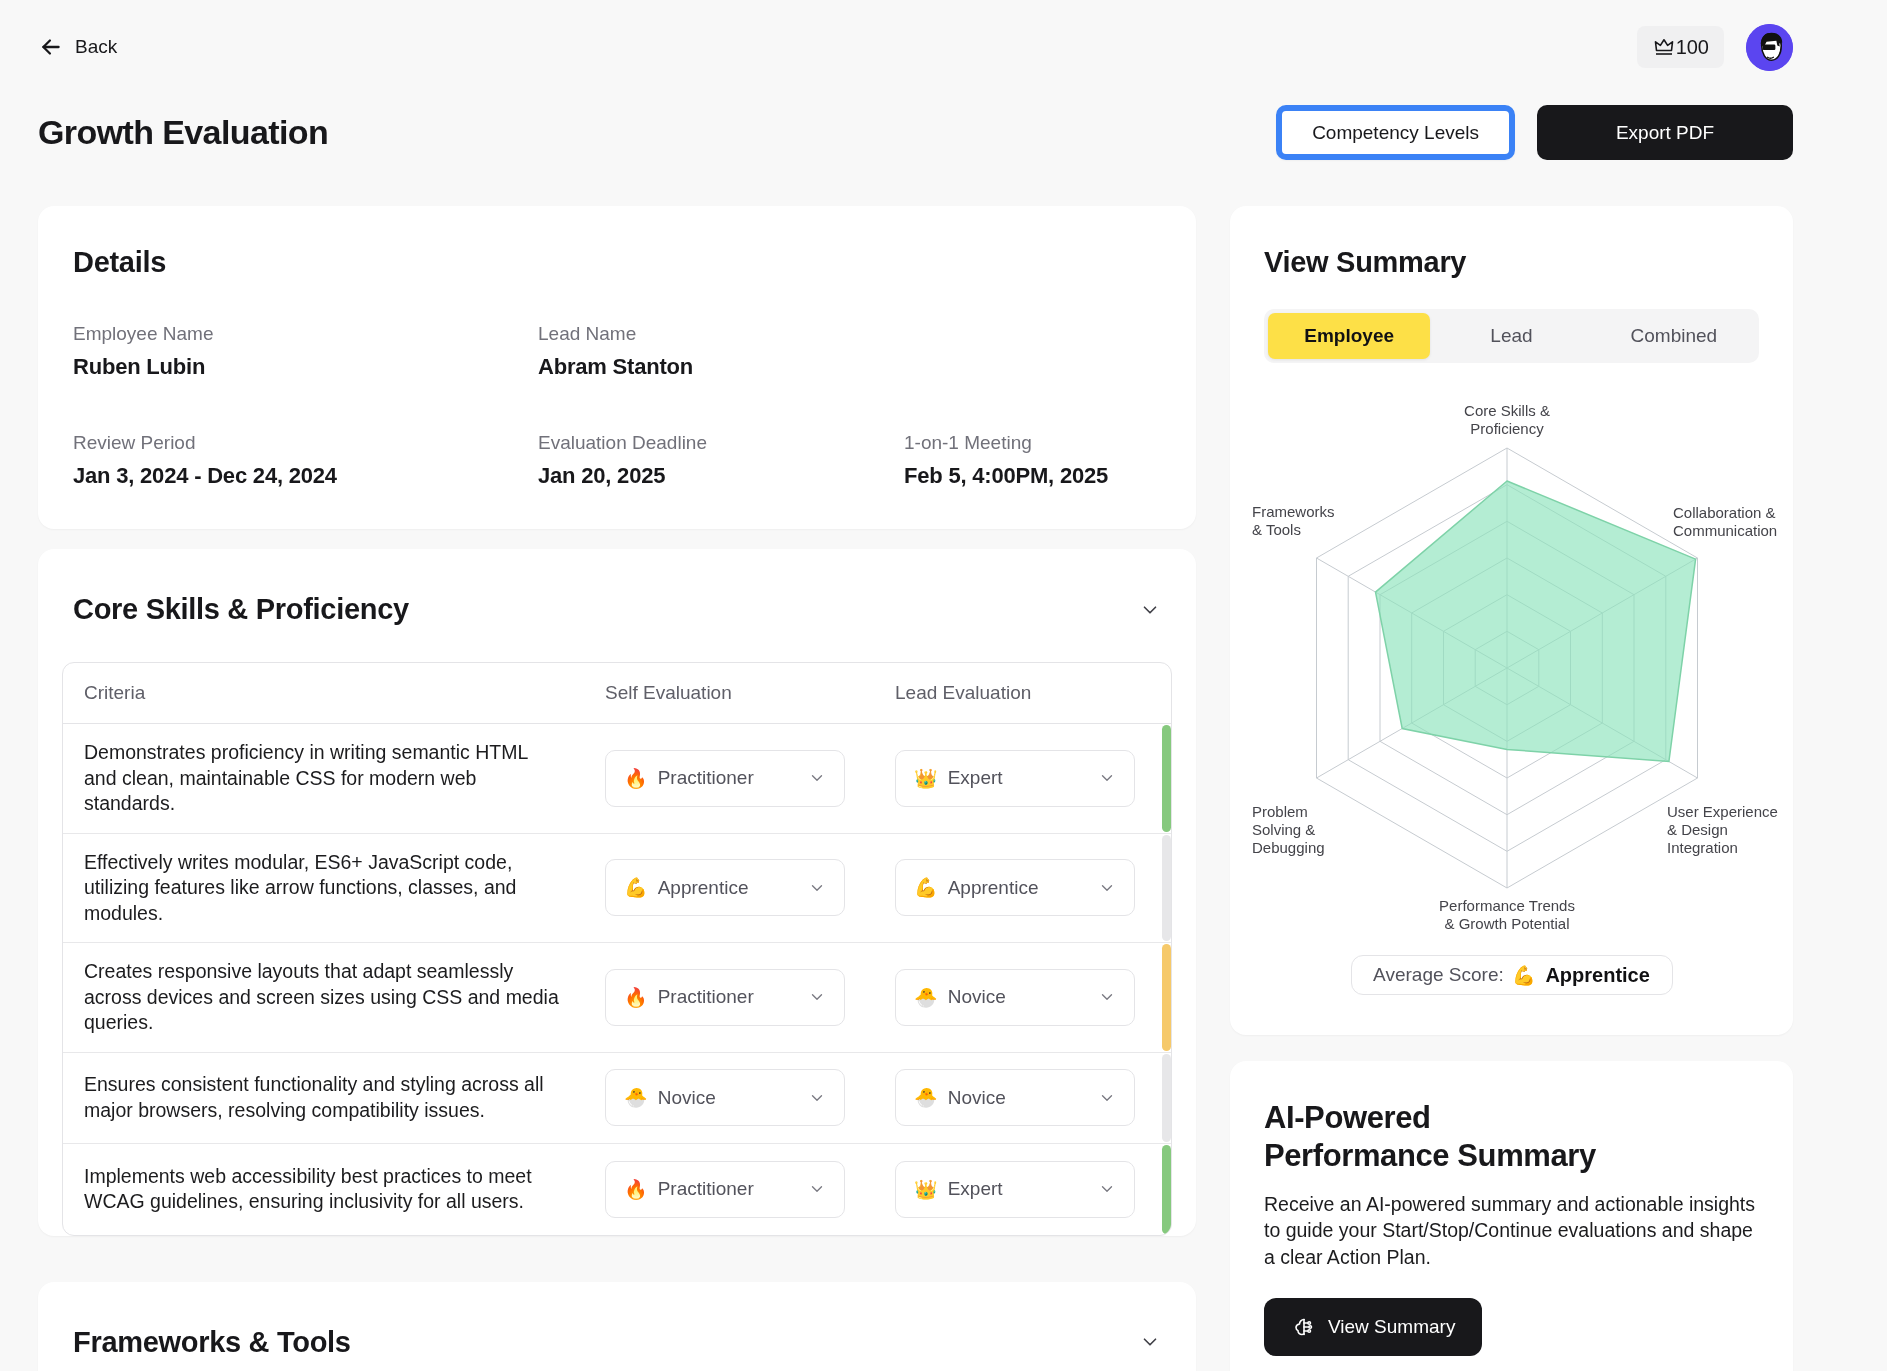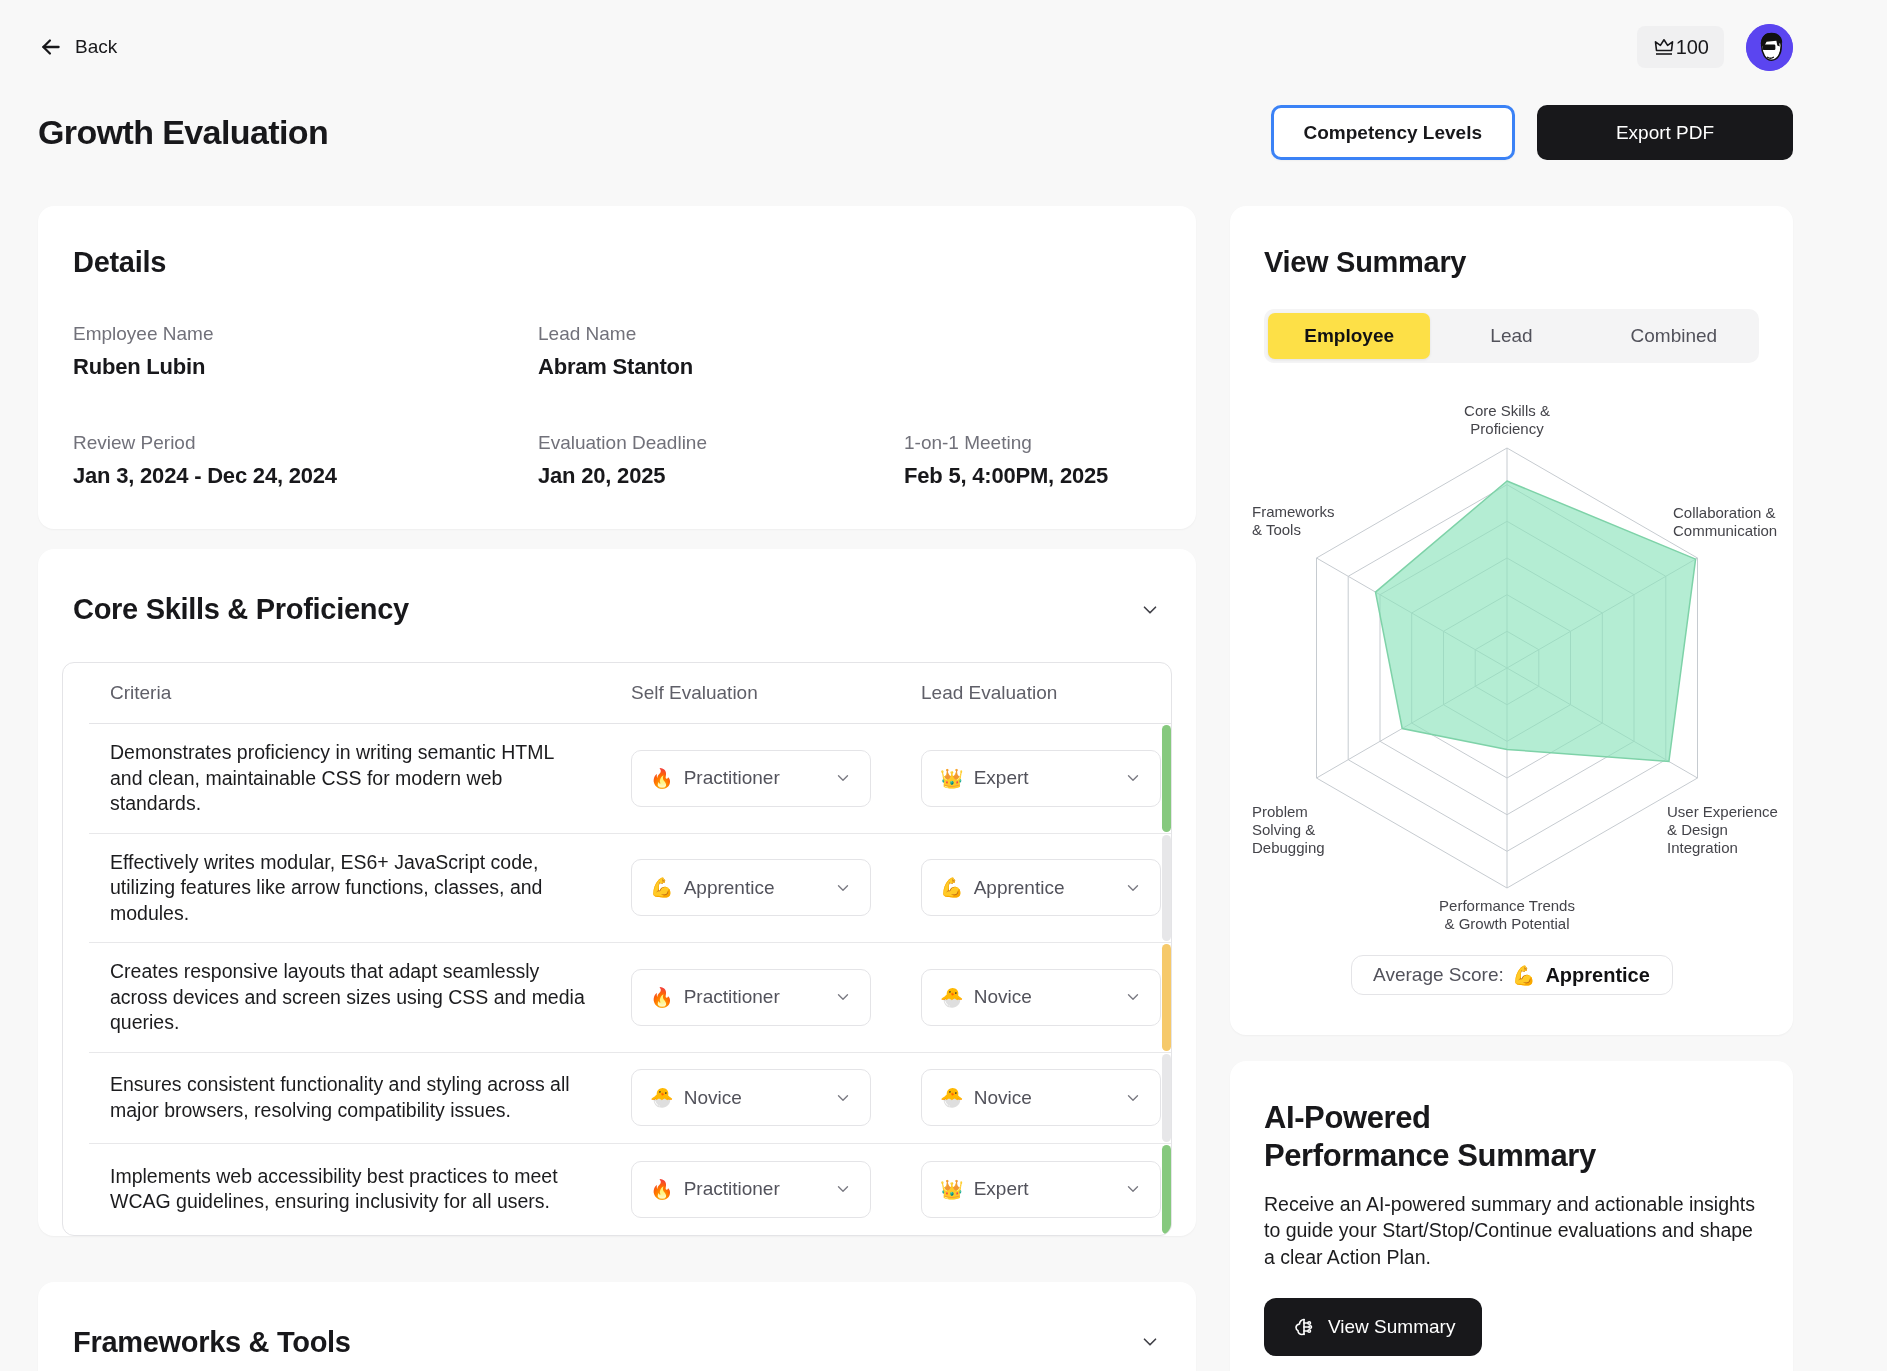--- a/index.html
+++ b/index.html
@@ -18,21 +18,21 @@
   .back { display:flex; align-items:center; gap:11px; font-size:19px; font-weight:500; color:#18181b; }
   .top-right { display:flex; align-items:center; gap:22px; }
   .points-badge { display:flex; align-items:center; background:#f0f0f1; border-radius:8px; padding:9px 15px; font-size:20px; font-weight:500; color:#18181b; }
   .avatar { width:47px; height:47px; border-radius:50%; overflow:hidden; background:#5b45f0; display:block; }
 
   
   .title-row { margin-top:34px; display:flex; justify-content:space-between; align-items:center; }
   .page-title { font-size:34px; font-weight:600; letter-spacing:-0.6px; }
   .actions { display:flex; gap:22px; }
   .btn { height:55px; display:inline-flex; align-items:center; justify-content:center; border-radius:10px; font-size:19px; font-family:inherit; border:none; }
-  .btn-outline { background:#fff; color:#18181b; border:3px solid #3b82f6; padding:0 30px; font-weight:700; box-shadow:0 1px 2px rgba(0,0,0,.04);margin-left:31px; }
+  .btn-outline { background:#fff; color:#18181b; border:6px solid #3b82f6; padding:0 30px; font-weight:400; box-shadow:0 1px 2px rgba(0,0,0,.04);margin-left:31px; }
   .btn-dark { background:#18181b; color:#fff; padding:0 28px; min-width:256px; font-weight:500; }
 
   
   .columns { margin-top:46px; display:grid; grid-template-columns:1158px 563px; column-gap:34px; align-items:start; }
   .card { background:#fff; border-radius:16px; box-shadow:0 1px 2px rgba(0,0,0,.04); }
   .card-title { font-size:29px; font-weight:600; letter-spacing:-0.3px; }
 
   
   .details-card { padding:40px 35px 40px 35px; }
   .details-grid { margin-top:44px; display:grid; grid-template-columns:465px 366px 1fr; row-gap:52px; }
@@ -40,21 +40,21 @@
   .f-review{ grid-row:2; grid-column:1; } .f-deadline{ grid-row:2; grid-column:2; } .f-meeting{ grid-row:2; grid-column:3; }
   .field .label { font-size:19px; color:#71717a; margin-bottom:9px; }
   .field .value { font-size:22px; font-weight:600; letter-spacing:-0.2px; }
 
   
   .section-card { margin-top:20px; }
   .section-head { display:flex; justify-content:space-between; align-items:center; padding:44px 35px 0 35px; }
   .chev { color:#3f3f46; display:flex; }
 
   
-  .table-wrap { margin:36px 24px 34px 24px; border:1px solid #e4e4e7; border-radius:12px; overflow:hidden; background:#fff;padding-left:26px; }
+  .table-wrap { margin:36px 24px 34px 24px; border:1px solid #e4e4e7; border-radius:12px; overflow:hidden; background:#fff; }
   .t-head { display:grid; grid-template-columns:542px 290px auto; align-items:center; height:61px; border-bottom:1px solid #e4e4e7; color:#5f5f68; font-size:19px; }
   .t-head .h-criteria { padding-left:21px; }
   .t-row { display:grid; grid-template-columns:542px 290px auto; align-items:center; min-height:91px; border-bottom:1px solid #e8e8ea; position:relative; padding:16px 0; }
   .t-row:last-child { border-bottom:none; }
   .criteria { padding-left:21px; padding-right:40px; font-size:19.5px; line-height:1.31; color:#1c1c1e; }
   .pill { width:240px; height:57px; border:1px solid #e4e4e7; border-radius:10px; background:#fff; display:flex; align-items:center; gap:10px; padding:0 18px; font-size:19px; color:#52525b; }
   .pill .dd-chev { margin-left:auto; color:#7a7a82; display:flex; }
   .row-bar { position:absolute; right:0; top:1px; bottom:1px; width:9px; border-radius:5px; }
 
   .frameworks-card .section-head { padding-bottom:46px; }

